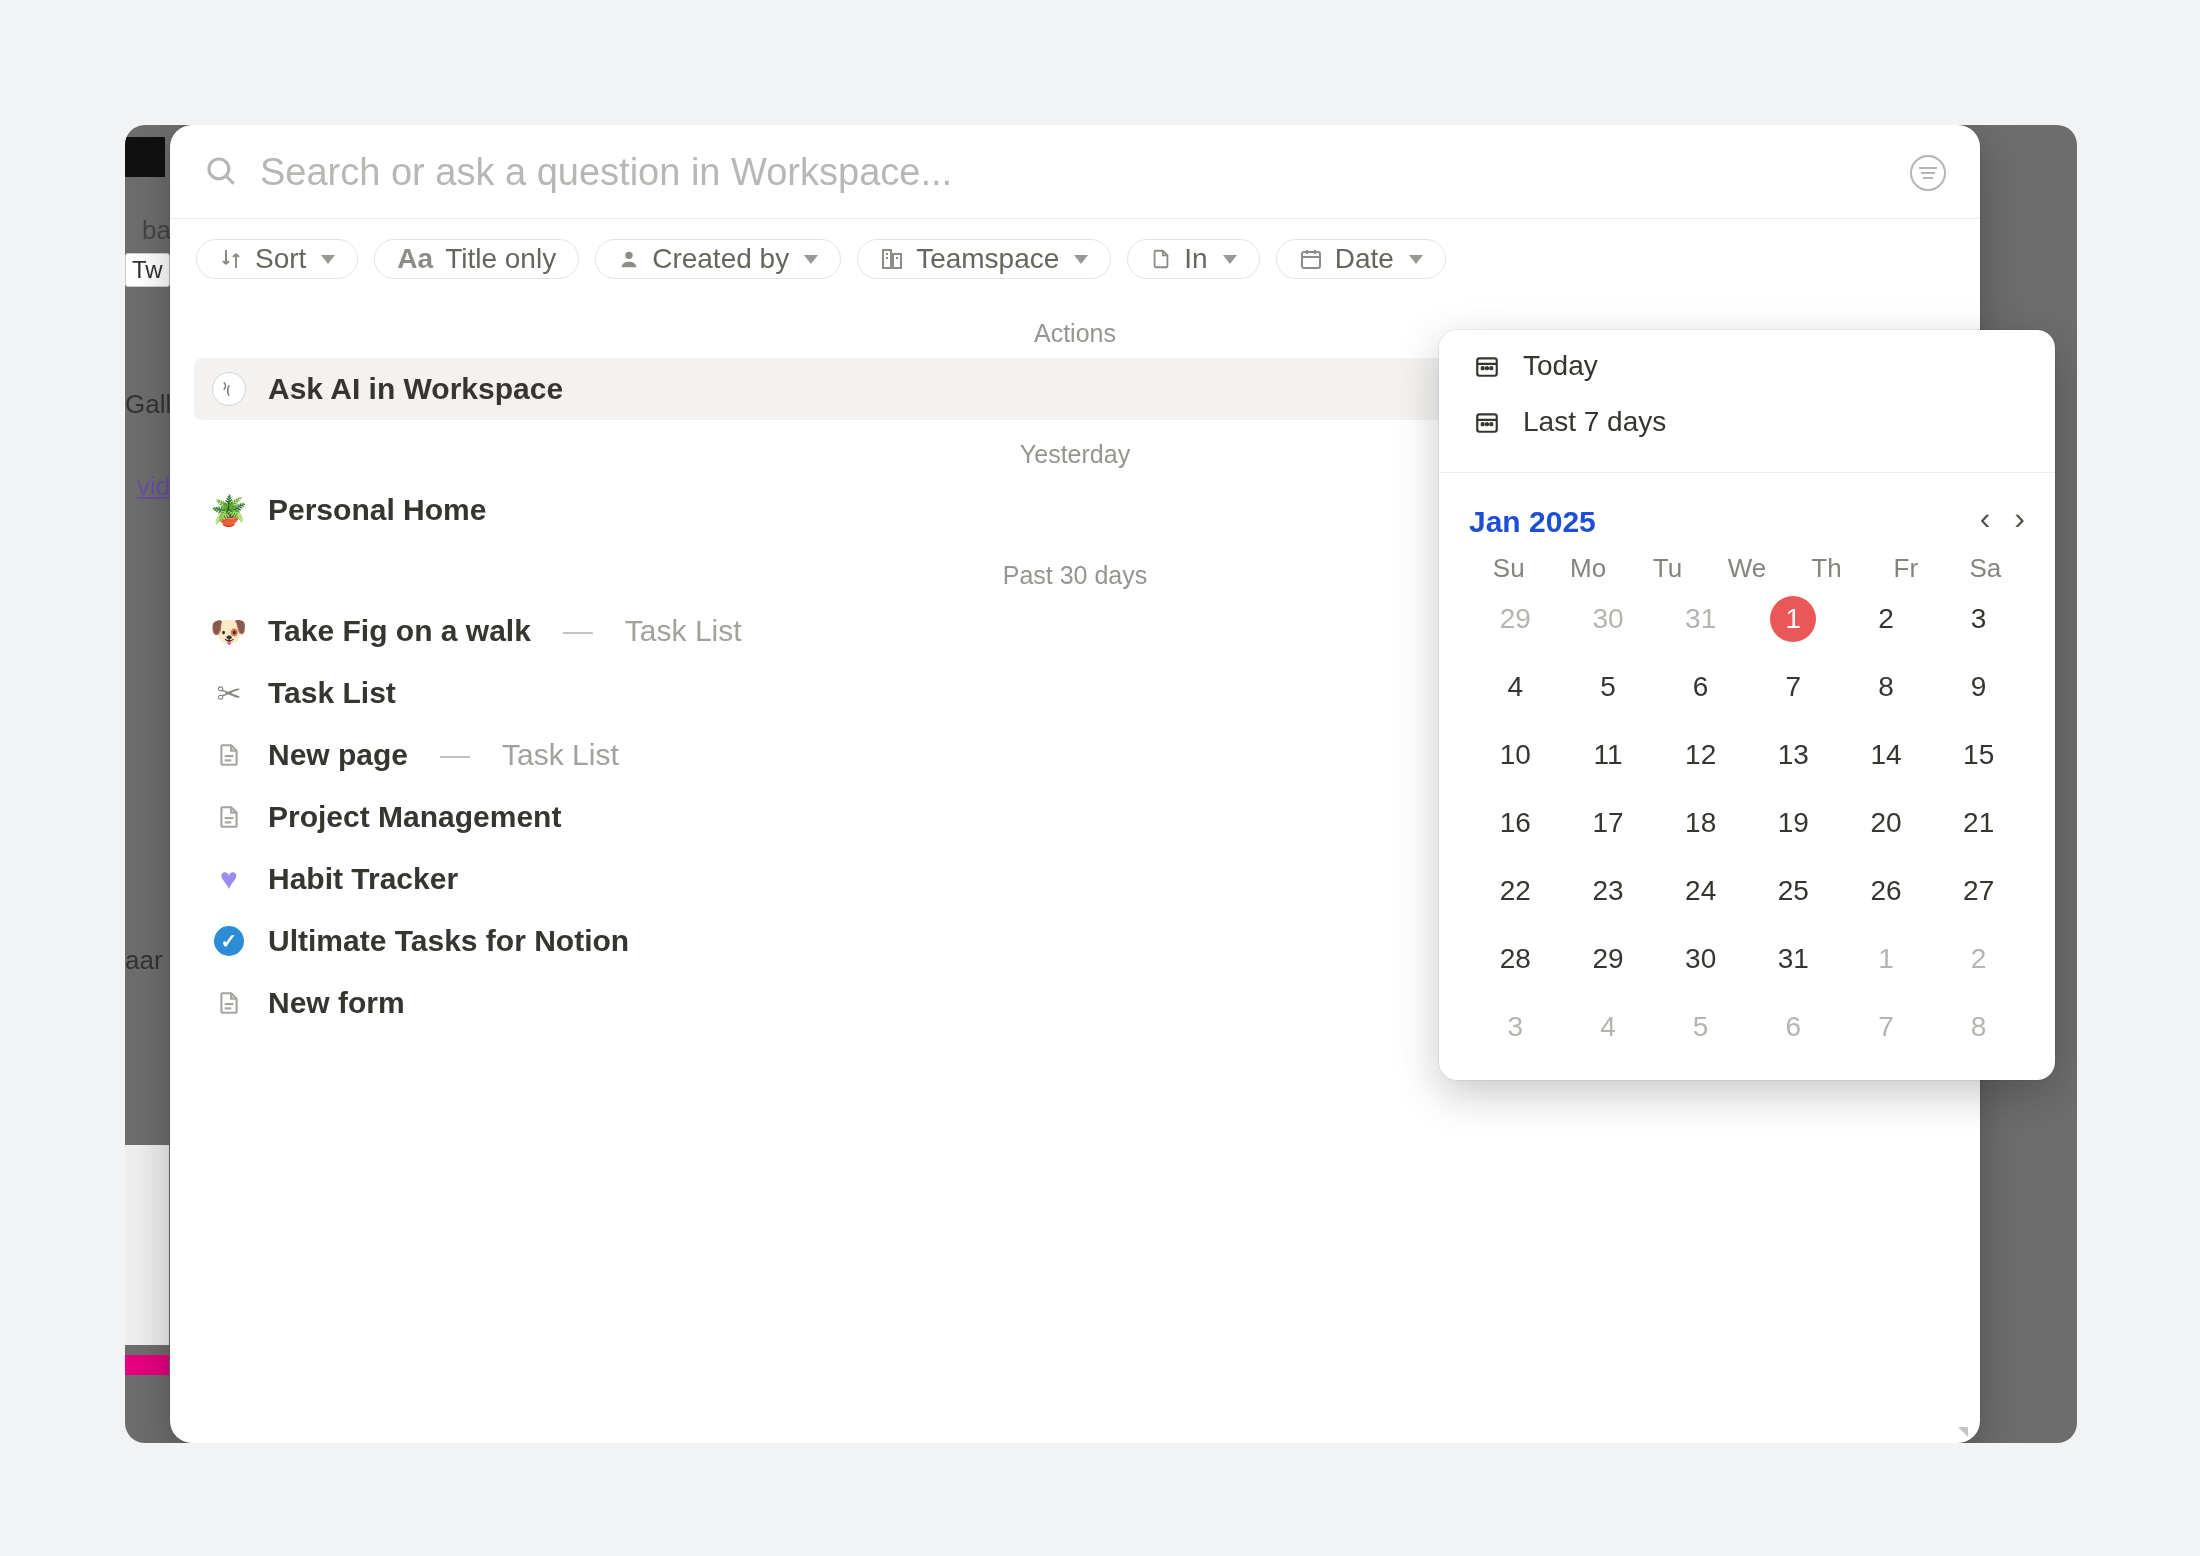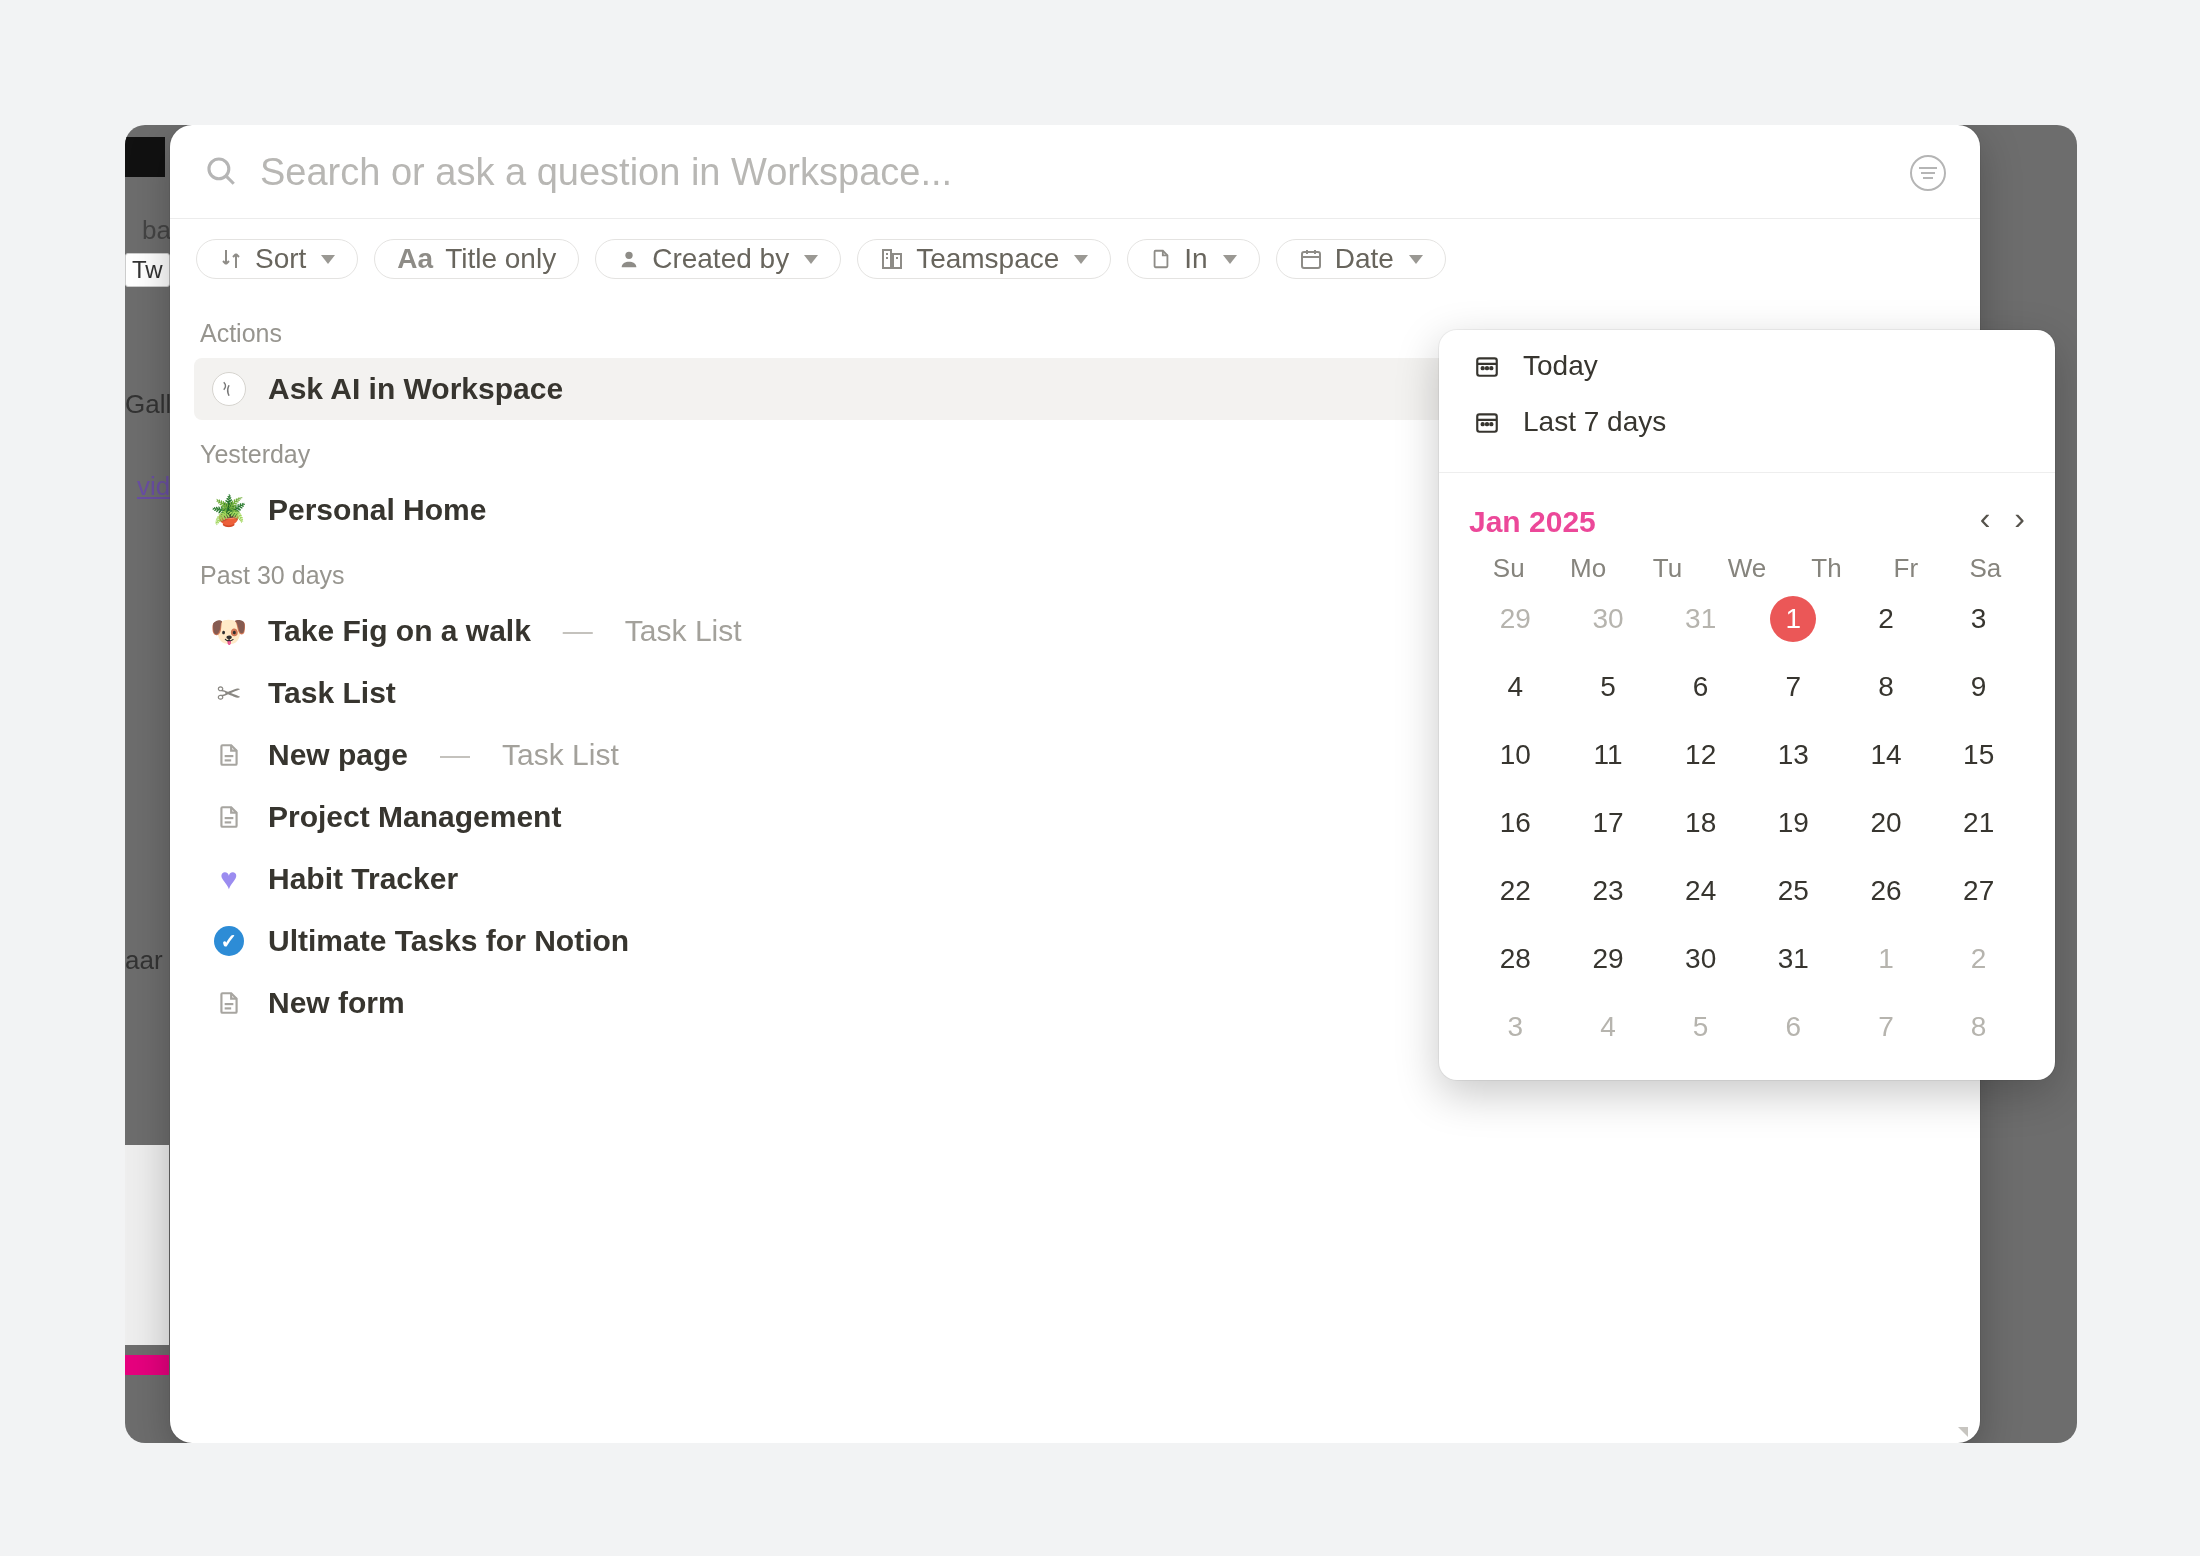--- a/index.html
+++ b/index.html
@@ -95,20 +95,21 @@
     margin-left:3px;
   }
   .body {
     padding: 0 24px 24px 24px;
   }
   .section-label {
     color:#97958f;
     font-size:25px;
     font-weight:500;
     padding: 20px 6px 10px 6px;
+    text-align: center;
   }
   .row {
     display:flex;
     align-items:center;
     gap: 22px;
     padding: 14px 18px;
     border-radius: 8px;
     font-size: 30px;
     color:#37352f;
     cursor:pointer;
@@ -181,21 +182,21 @@
     width:32px;height:30px;display:inline-flex;align-items:center;justify-content:center;
   }
   .cal {
     border-top:1px solid #eee;
     padding: 24px 30px 28px 30px;
   }
   .cal-head {
     display:flex;align-items:center;justify-content:space-between;
     margin-bottom:14px;
   }
-  .cal-month { font-weight:700;font-size:30px;color:#ec4899;margin-top:8px; }
+  .cal-month { font-weight:700;font-size:30px;color:#1d4ed8;margin-top:8px; }
   .cal-nav { display:flex; gap:24px; }
   .cal-nav .navbtn { color:#56534c; cursor:pointer; font-size:32px; }
   .weekdays {
     display:grid; grid-template-columns:repeat(7,1fr);
     text-align:center;
     color:#86847d; font-size:26px; font-weight:400;
     margin-bottom:10px;
   }
   .days {
     display:grid; grid-template-columns:repeat(6,1fr);

